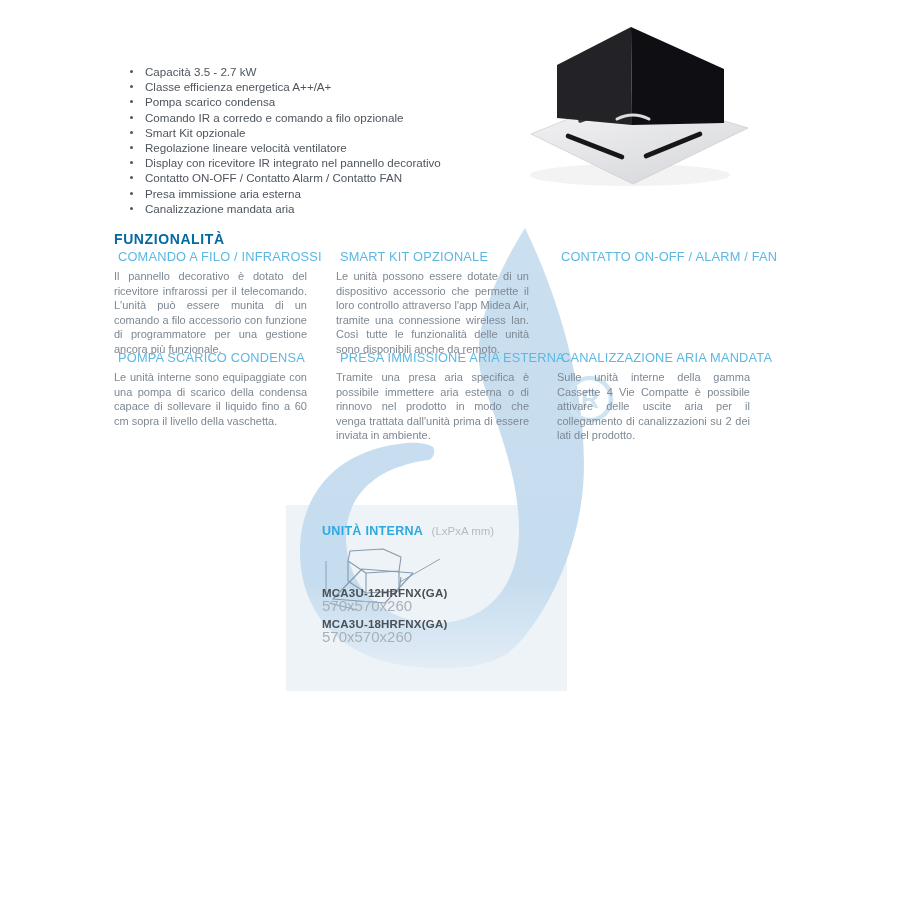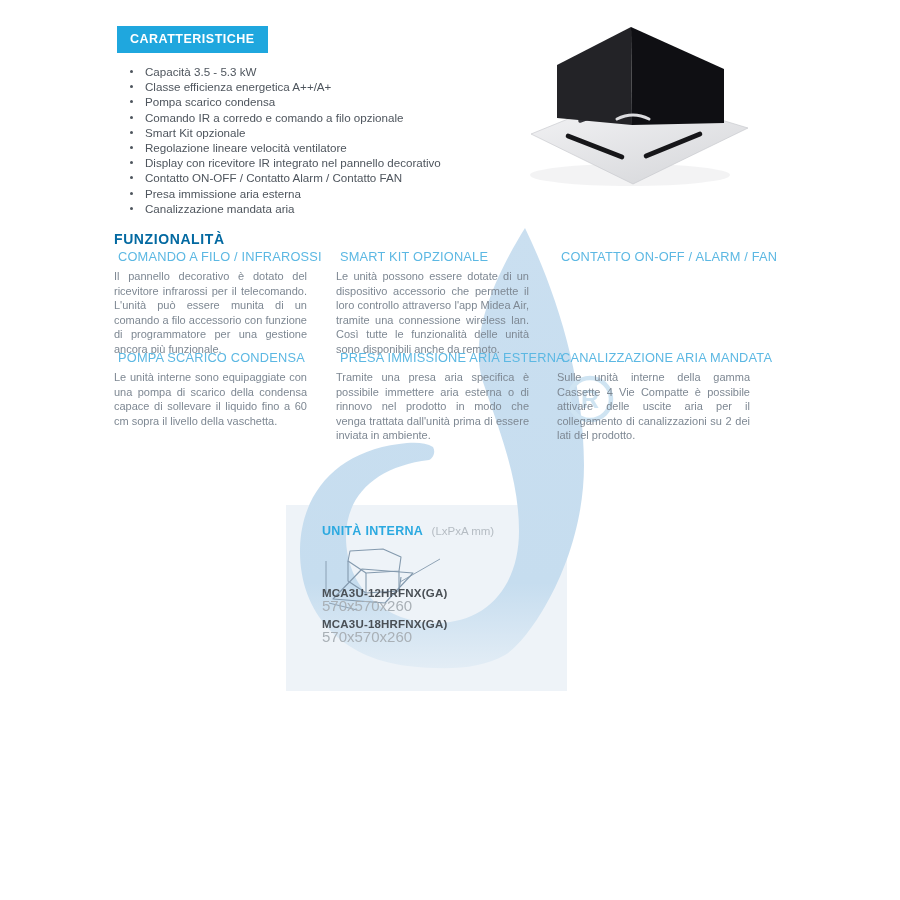--- a/index.html
+++ b/index.html
@@ -90,24 +90,23 @@
       C346,589 386,623 436,623
       C489,623 519,584 519,531
       C519,478 499,430 483,382
       C467,334 499,270 525,228 Z"></path>
     <g>
       <circle cx="590" cy="399" r="21" fill="none" stroke="#cfe4f2" stroke-width="4.5"></circle>
       <text x="590" y="408" text-anchor="middle" font-family="Liberation Sans, sans-serif" font-size="25" font-weight="bold" fill="#cfe4f2">R</text>
     </g>
   </svg>
 
-  <div class="badge">CARATTERISTICHE</div>
 
   <ul class="features">
-    <li><span class="dot"></span><span>Capacità 3.5 - 5.3 kW</span></li>
+    <li><span class="dot"></span><span>Capacità 3.5 - 2.7 kW</span></li>
     <li><span class="dot"></span><span>Classe efficienza energetica A++/A+</span></li>
     <li><span class="dot"></span><span>Pompa scarico condensa</span></li>
     <li><span class="dot"></span><span>Comando IR a corredo e comando a filo opzionale</span></li>
     <li><span class="dot"></span><span>Smart Kit opzionale</span></li>
     <li><span class="dot"></span><span>Regolazione lineare velocità ventilatore</span></li>
     <li><span class="dot"></span><span>Display con ricevitore IR integrato nel pannello decorativo</span></li>
     <li><span class="dot"></span><span>Contatto ON-OFF / Contatto Alarm / Contatto FAN</span></li>
     <li><span class="dot"></span><span>Presa immissione aria esterna</span></li>
     <li><span class="dot"></span><span>Canalizzazione mandata aria</span></li>
   </ul>

